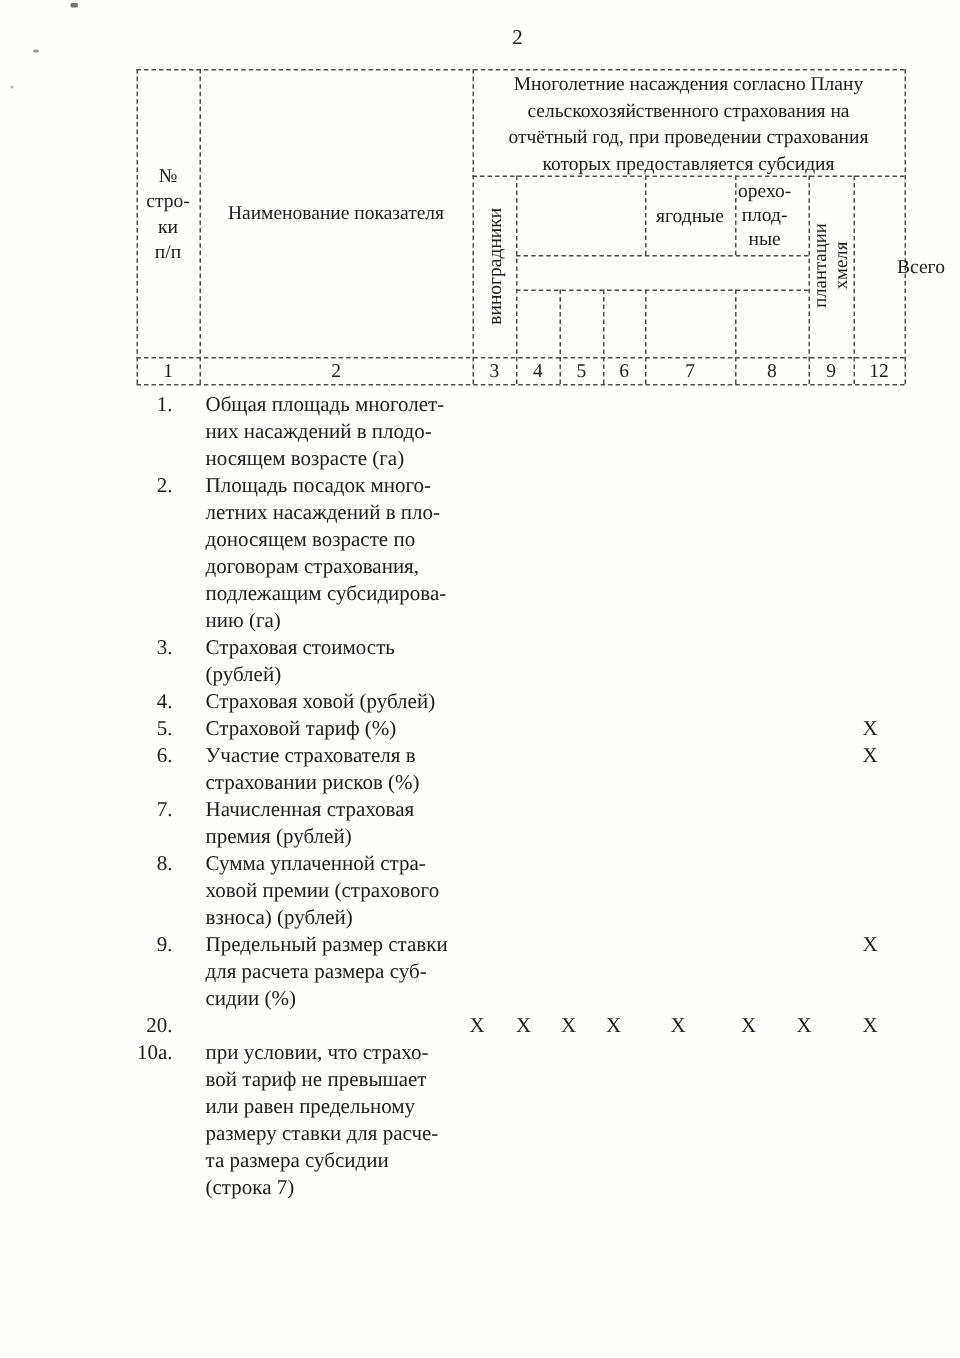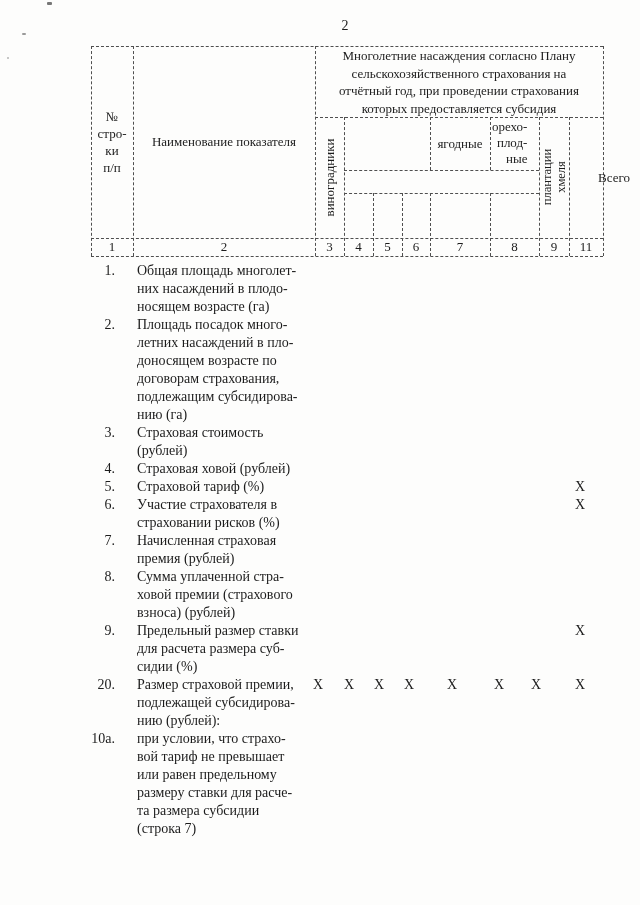--- a/index.html
+++ b/index.html
@@ -21,21 +21,21 @@
   .page-number{position:absolute;left:330px;top:18px;width:30px;text-align:center;font-size:14px;}
 
   
   .tbl{position:absolute;left:91px;top:46px;width:512px;height:210px;font-size:13px;line-height:16px;}
   .ln{position:absolute;}
   .ln.h{border-top:1px dashed #4f4f4f;height:0;}
   .ln.v{border-left:1px dashed #4f4f4f;width:0;}
   .cell{position:absolute;display:flex;align-items:center;justify-content:center;text-align:center;}
   .cell.pre{white-space:pre-line;}
   .rot{transform:rotate(-90deg);line-height:14px;}
-  .nut-cell{justify-content:flex-start;align-items:flex-start;text-align:right;padding:2px 0 0 2px;line-height:16px;box-sizing:border-box;}
+  .nut-cell{justify-content:flex-start;align-items:flex-start;text-align:center;padding:2px 0 0 2px;line-height:16px;box-sizing:border-box;}
   .numrow{line-height:18px;}
 
   
   .body-list{position:absolute;left:85px;top:262px;width:530px;font-size:14px;line-height:18px;}
   .item{position:relative;display:flex;align-items:flex-start;}
   .item .num{flex:0 0 30px;text-align:right;}
   .item .lines{margin-left:22px;width:200px;white-space:pre-line;}
   .xmark{position:absolute;top:0;width:18px;text-align:center;line-height:18px;}
 </style>
 </head>
@@ -91,21 +91,21 @@
 
     <div class="cell numrow" style="left:0;top:192px;width:42px;height:18px">1</div>
     <div class="cell numrow" style="left:42px;top:192px;width:182px;height:18px">2</div>
     <div class="cell numrow" style="left:224px;top:192px;width:29px;height:18px">3</div>
     <div class="cell numrow" style="left:253px;top:192px;width:29px;height:18px">4</div>
     <div class="cell numrow" style="left:282px;top:192px;width:29px;height:18px">5</div>
     <div class="cell numrow" style="left:311px;top:192px;width:28px;height:18px">6</div>
     <div class="cell numrow" style="left:339px;top:192px;width:60px;height:18px">7</div>
     <div class="cell numrow" style="left:399px;top:192px;width:49px;height:18px">8</div>
     <div class="cell numrow" style="left:448px;top:192px;width:30px;height:18px">9</div>
-    <div class="cell numrow" style="left:478px;top:192px;width:34px;height:18px">11</div>
+    <div class="cell numrow" style="left:478px;top:192px;width:34px;height:18px">12</div>
   </div>
 
   <div class="body-list">
       <div class="item">
         <div class="num">1.</div>
         <div class="lines">Общая площадь многолет-
 них насаждений в плодо-
 носящем возрасте (га)</div>
       </div>
       <div class="item">
@@ -150,23 +150,20 @@
       </div>
       <div class="item">
         <div class="num">9.</div>
         <div class="lines">Предельный размер ставки
 для расчета размера суб-
 сидии (%)</div>
         <span class="xmark" style="left: 486px;">X</span>
       </div>
       <div class="item">
         <div class="num">20.</div>
-        <div class="lines">Размер страховой премии,
-подлежащей субсидирова-
-нию (рублей):</div>
         <span class="xmark" style="left: 224px;">X</span>
         <span class="xmark" style="left: 255px;">X</span>
         <span class="xmark" style="left: 285px;">X</span>
         <span class="xmark" style="left: 315px;">X</span>
         <span class="xmark" style="left: 358px;">X</span>
         <span class="xmark" style="left: 405px;">X</span>
         <span class="xmark" style="left: 442px;">X</span>
         <span class="xmark" style="left: 486px;">X</span>
       </div>
       <div class="item">

